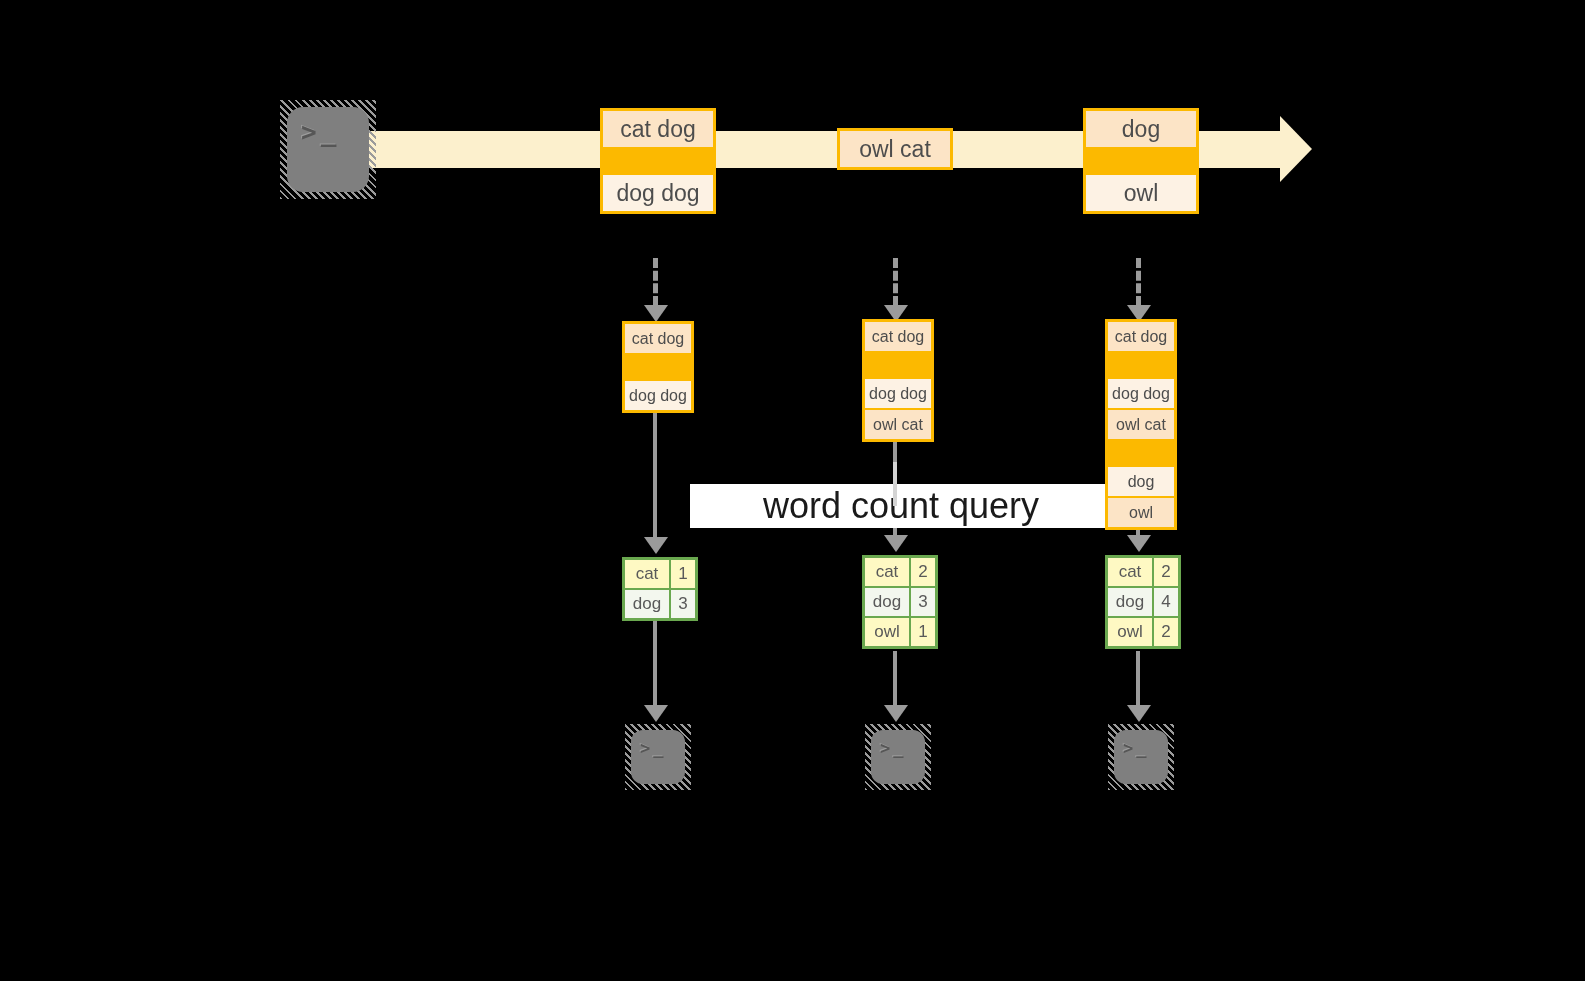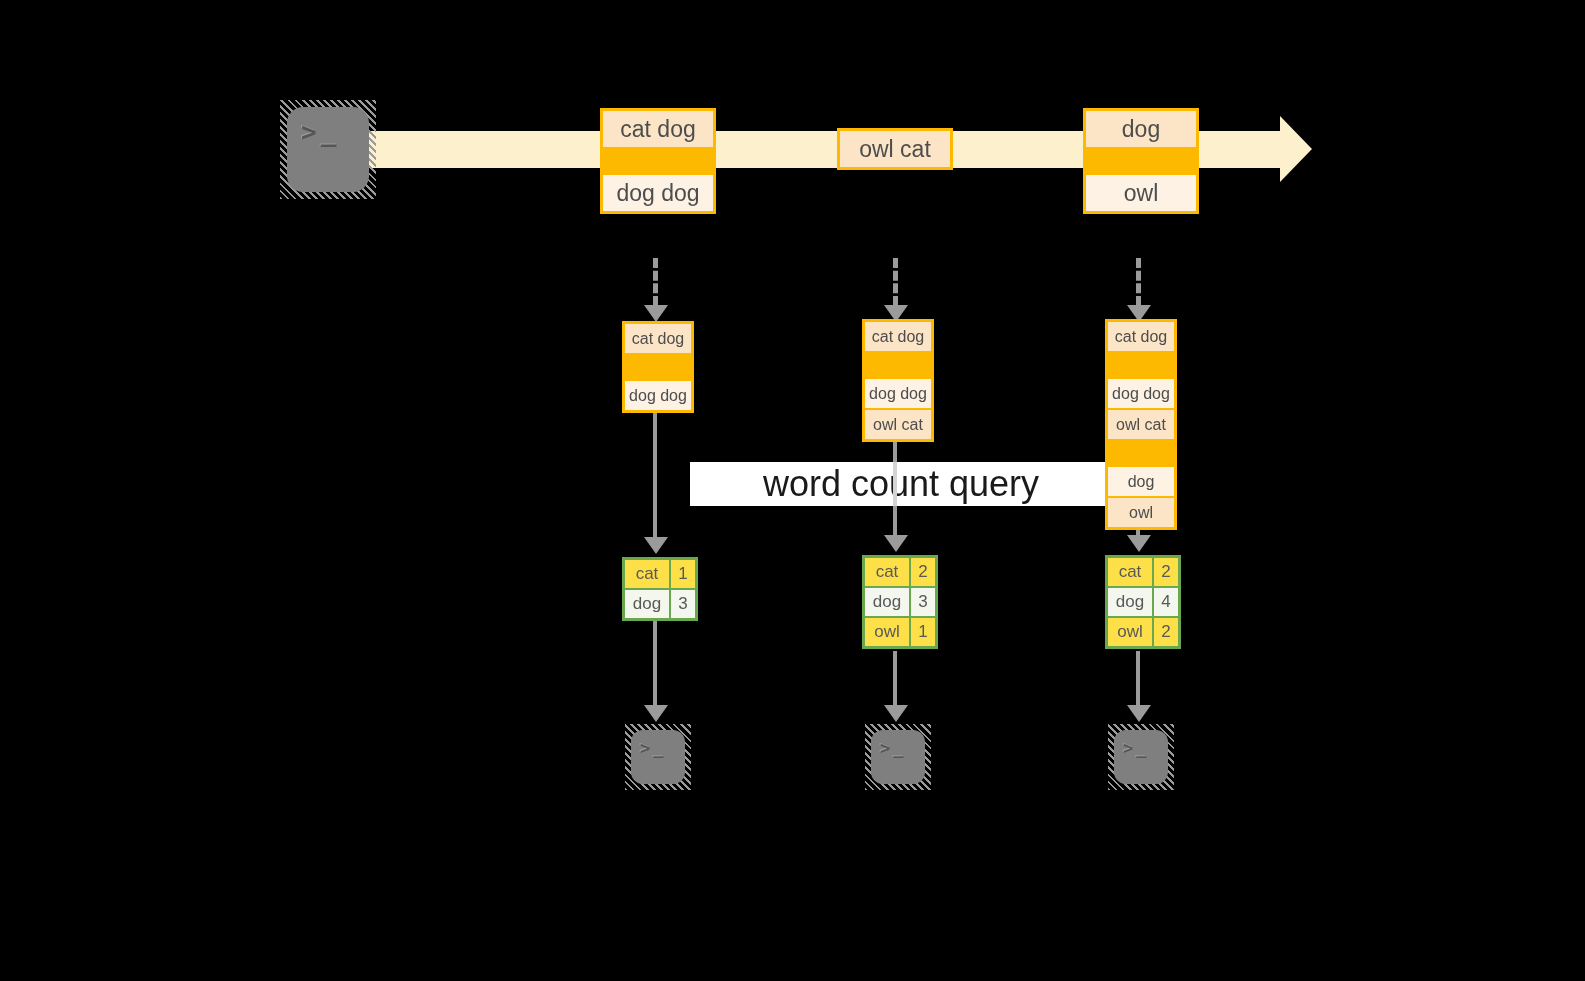--- a/index.html
+++ b/index.html
@@ -84,38 +84,39 @@
     z-index:1;
   }
   
   .query-label{
     position:absolute;
     background:#ffffff;
     display:flex;align-items:center;justify-content:center;
     color:#1a1a1a;
     font-size:36px;
     z-index:4;
+    margin-top:22px;
   }
   
   .count-table{
     position:absolute;
     border:3px solid #6aa84f;
     background:#6aa84f;
     display:grid;
     grid-template-columns:44px 24px;
     gap:2px;
     z-index:6;
   }
   .count-table .tcell{
     height:28px;
     display:flex;align-items:center;justify-content:center;
     font-size:17px;
     color:#595959;
   }
-  .row-a{background:#fde047;}
+  .row-a{background:#fef9c3;}
   .row-b{background:#f3f7ee;}
 </style>
 </head>
 <body>
 
 <div id="canvas">
 
   <div class="band" style="left:340px;top:131px;width:942px;height:37px;"></div>
   <div class="band-head" style="left:1280px;top:116px;"></div>
 

